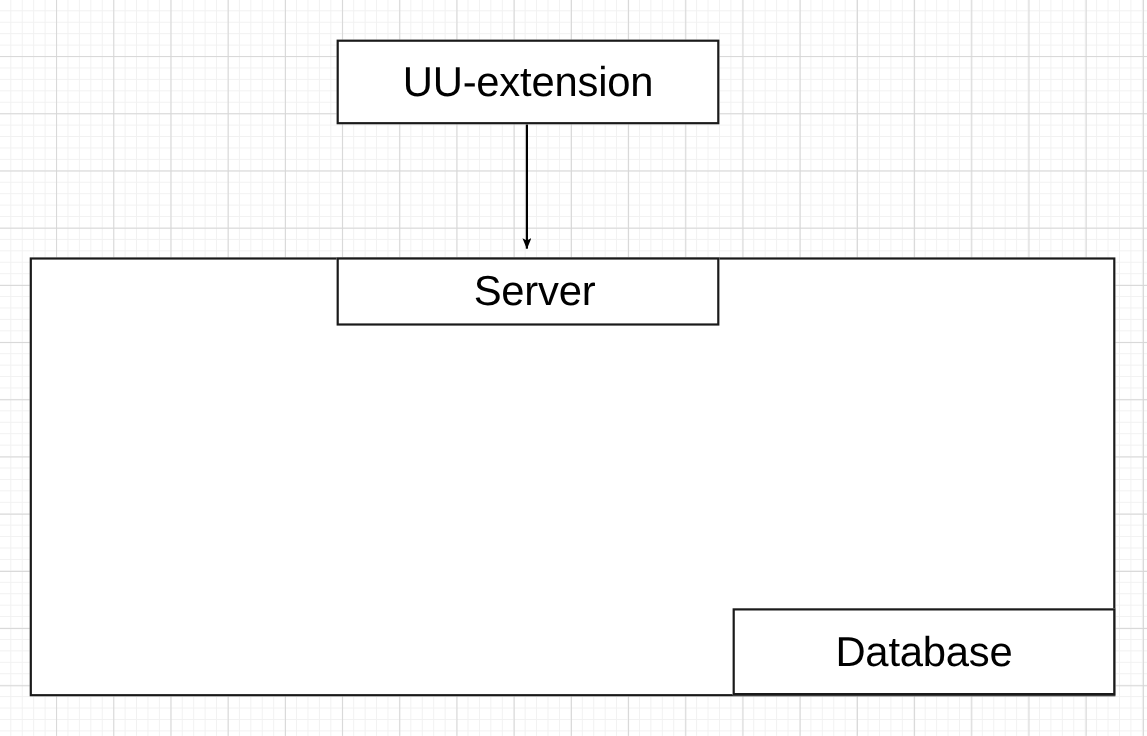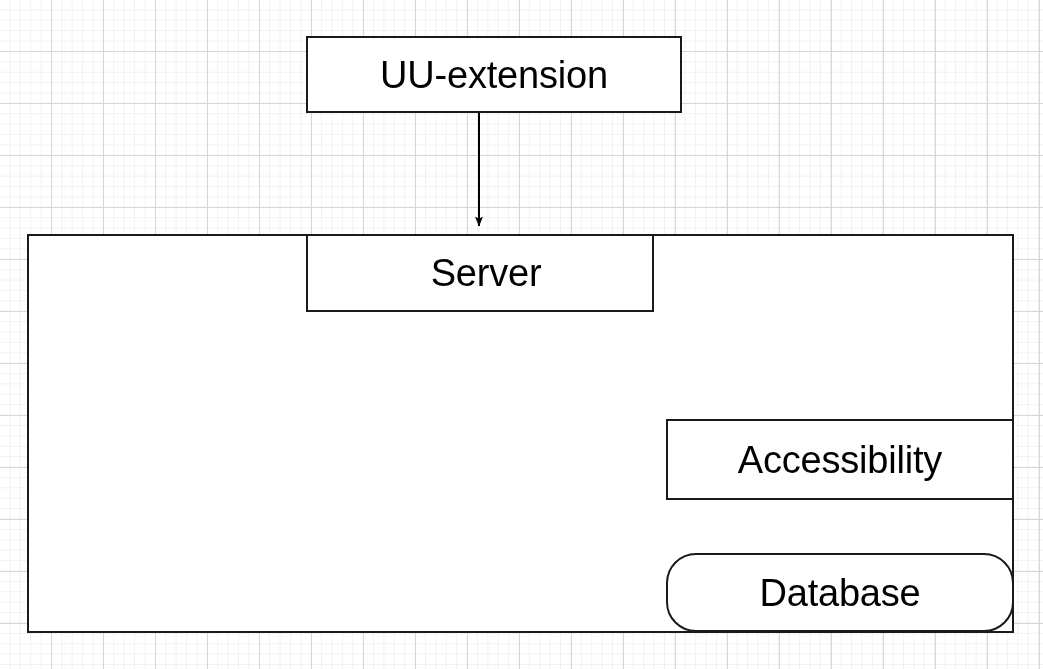--- a/index.html
+++ b/index.html
@@ -49,26 +49,26 @@
     line-height: 1;
     letter-spacing: -0.2px;
     white-space: nowrap;
   }
   .group-box {
     position: absolute;
     box-sizing: border-box;
     background: #ffffff;
     border: 2px solid #1a1a1a;
   }
-  #node-uu-extension  { left: 306px; top: 36px;  width: 376px; height: 77px; }
-  #node-server        { left: 306px; top: 234px; width: 348px; height: 78px; z-index: 3; padding-left: 12px; }
+  #node-uu-extension  { left: 306px; top: 36px;  width: 348px; height: 77px; }
+  #node-server        { left: 306px; top: 234px; width: 348px; height: 62px; z-index: 3; padding-left: 12px; }
   #group-system       { left: 27px;  top: 234px; width: 987px; height: 399px; z-index: 1; }
   #node-wcag          { left: 27px;  top: 420px; width: 347px; height: 79px; z-index: 3; }
   #node-accessibility { left: 666px; top: 419px; width: 348px; height: 81px; z-index: 3; }
-  #node-database      { left: 666px; top: 553px; width: 348px; height: 79px; z-index: 3; border-radius: 30px; }
+  #node-database      { left: 666px; top: 553px; width: 348px; height: 79px; z-index: 3; }
 </style>
 </head>
 <body>
 
 <div id="canvas">
 
   <svg id="edges" viewBox="0 0 1043 669" xmlns="http://www.w3.org/2000/svg">
     <defs>
       <marker id="arrowhead" markerWidth="10" markerHeight="8" refX="9.5" refY="4" orient="auto" markerUnits="userSpaceOnUse">
         <path d="M0,0 L10,4 L0,8 L2.2,4 Z" fill="#000000"></path>
@@ -96,21 +96,18 @@
 
   <div class="node" id="node-uu-extension">
     <span>UU-extension</span>
   </div>
 
   <div class="node" id="node-server">
     <span>Server</span>
   </div>
 
 
-  <div class="node" id="node-accessibility">
-    <span>Accessibility</span>
-  </div>
 
   <div class="node" id="node-database">
     <span>Database</span>
   </div>
 
 </div>
 
 </body></html>

